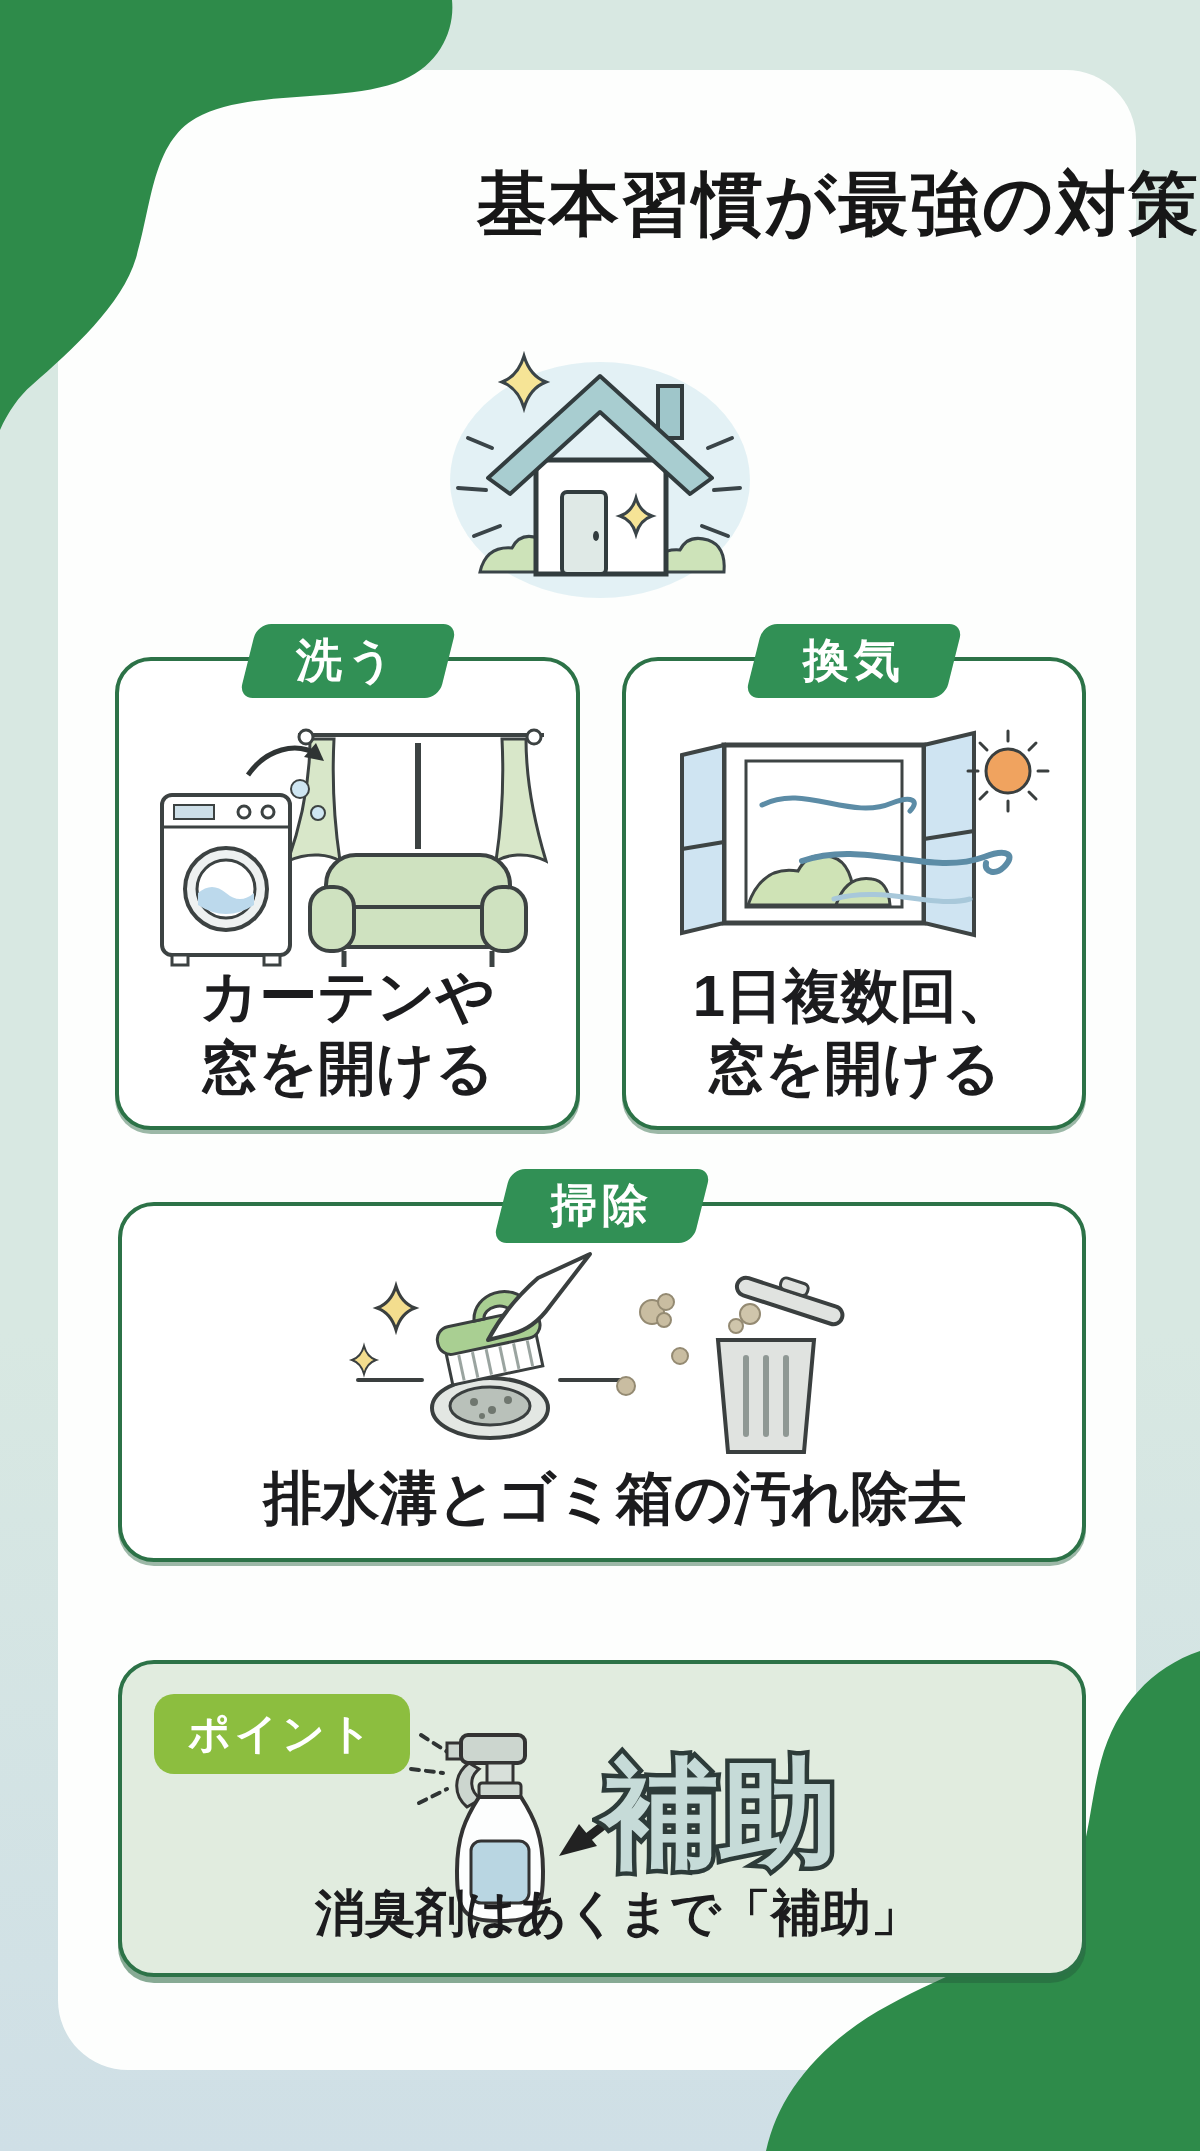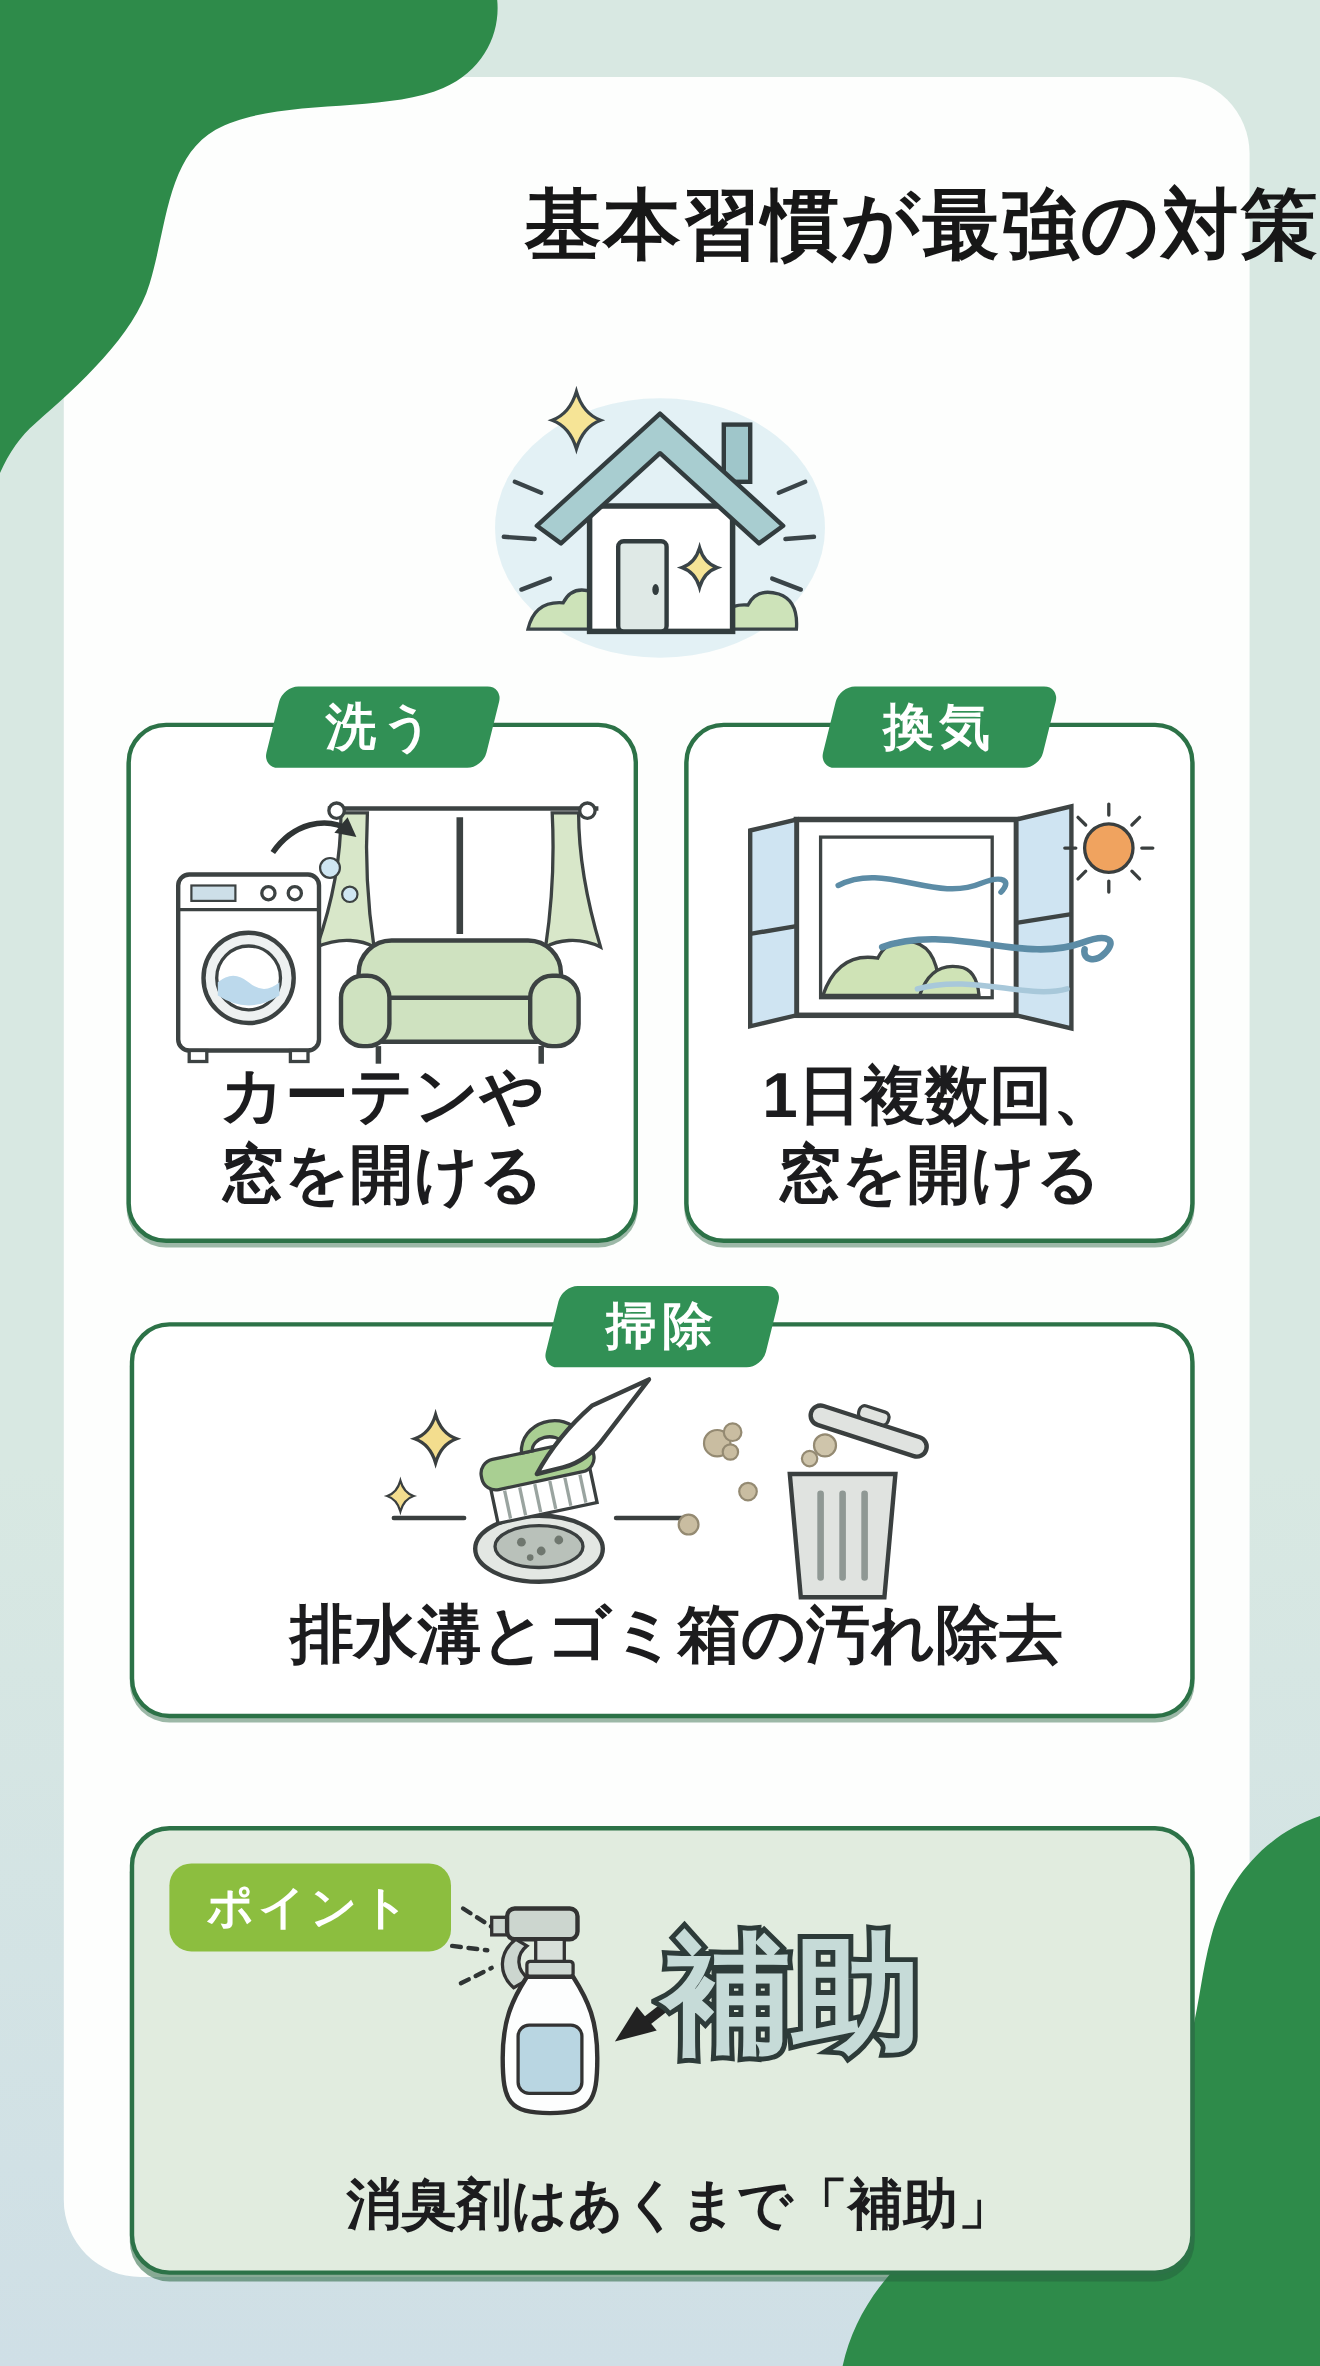--- a/index.html
+++ b/index.html
@@ -26,31 +26,31 @@
   .blob-tl{left:0;top:0;}
   .blob-br{left:760px;top:1651px;}
   .title{position:absolute;left:0;top:158px;width:100%;text-align:right;
     font-size:70px;font-weight:900;letter-spacing:2px;color:#171717;}
   .hero{position:absolute;left:440px;top:320px;}
   .card{position:absolute;background:#fff;border:4px solid var(--border-green);
     border-radius:36px;box-shadow:0 4px 0 rgba(38,100,62,.45);}
   .card-a{left:115px;top:657px;width:465px;height:473px;}
   .card-b{left:622px;top:657px;width:464px;height:473px;}
   .card-c{left:118px;top:1202px;width:968px;height:360px;}
-  .card-d{left:118px;top:1660px;width:968px;height:408px;
+  .card-d{left:118px;top:1660px;width:968px;height:317px;
     background:var(--point-bg);box-shadow:0 6px 0 rgba(38,100,62,.55);}
   .tab{position:absolute;top:-37px;left:50%;height:74px;width:200px;margin-left:-100px;
     background:var(--tab-green);border-radius:14px;transform:skewX(-14deg);
     display:flex;align-items:center;justify-content:center;z-index:3;}
   .tab span{transform:skewX(14deg);color:#fff;font-size:46px;font-weight:800;letter-spacing:5px;}
   .card-illu{position:absolute;left:50%;transform:translateX(-50%);top:48px;}
   .card-c .card-illu{top:42px;}
   .card-text{position:absolute;left:0;bottom:22px;width:100%;text-align:center;
     font-size:58px;font-weight:800;line-height:1.24;color:var(--ink);margin-top:31px;}
-  .card-c .card-text{bottom:36px;padding-left:26px;}
+  .card-c .card-text{bottom:24px;padding-left:26px;}
   .badge{position:absolute;left:32px;top:30px;background:var(--badge-green);
     color:#fff;font-size:42px;font-weight:800;letter-spacing:4px;
     padding:12px 34px;border-radius:20px;}
   .spray{position:absolute;left:285px;top:55px;}
   .arrow{position:absolute;left:425px;top:122px;}
   .hojo{position:absolute;left:470px;top:62px;}
   .point-text{position:absolute;left:16px;bottom:26px;width:100%;text-align:center;
     font-size:50px;font-weight:800;color:var(--ink);}
 </style>
 </head>

